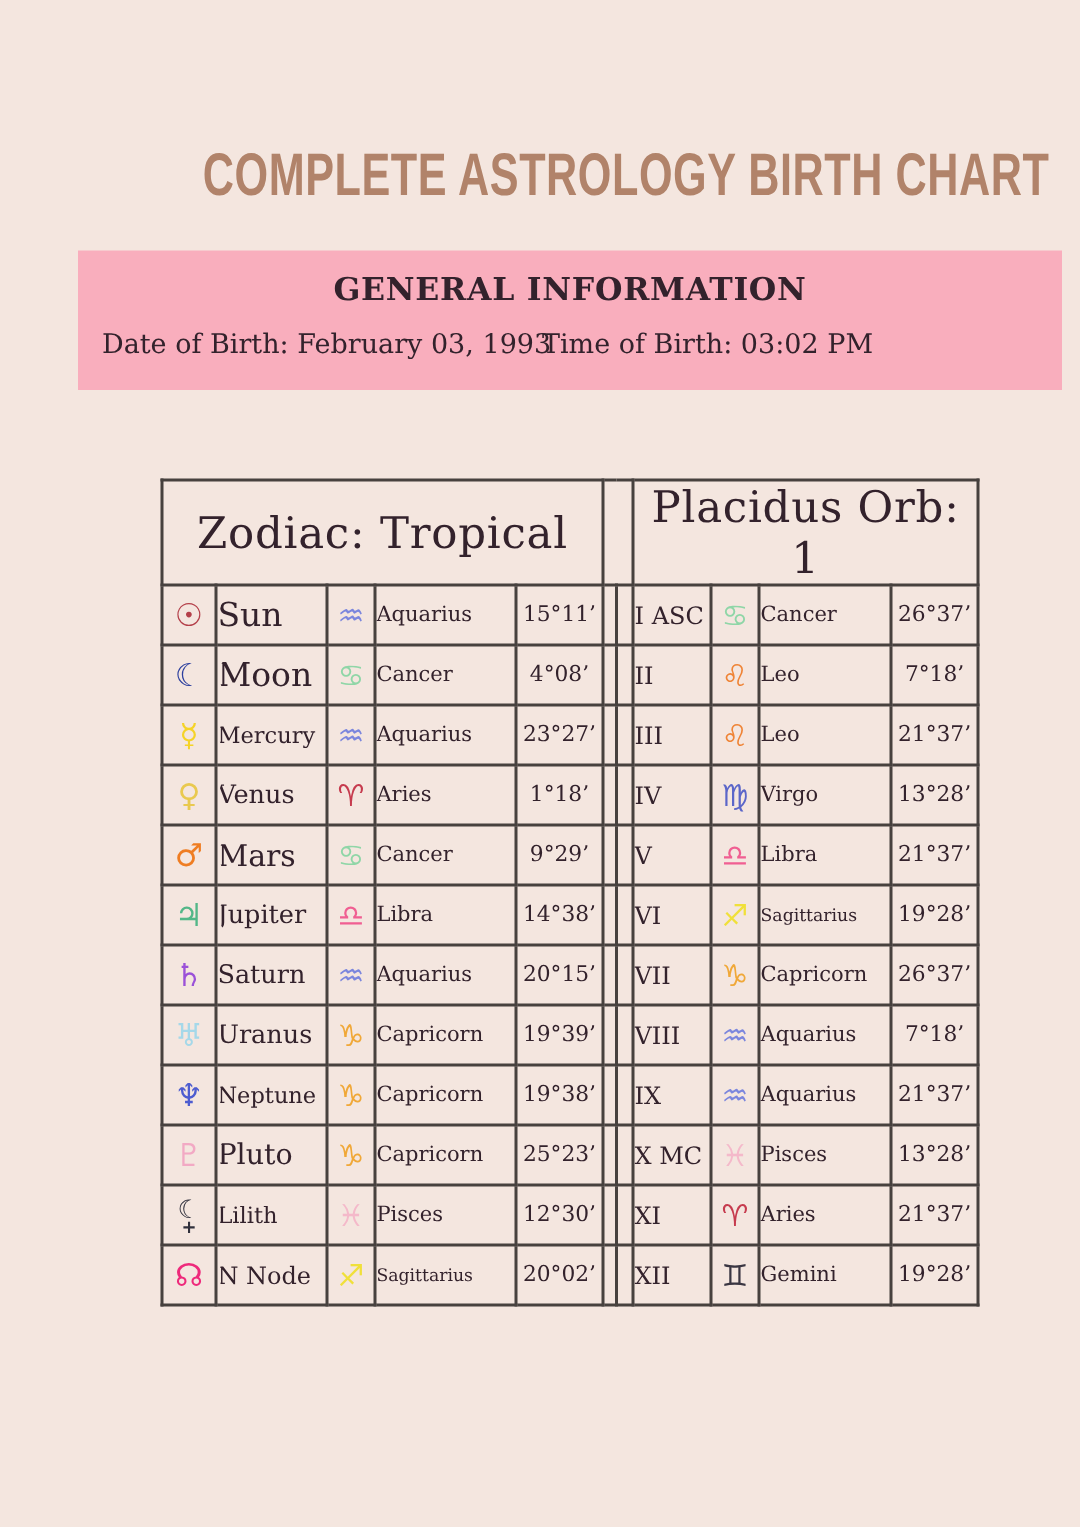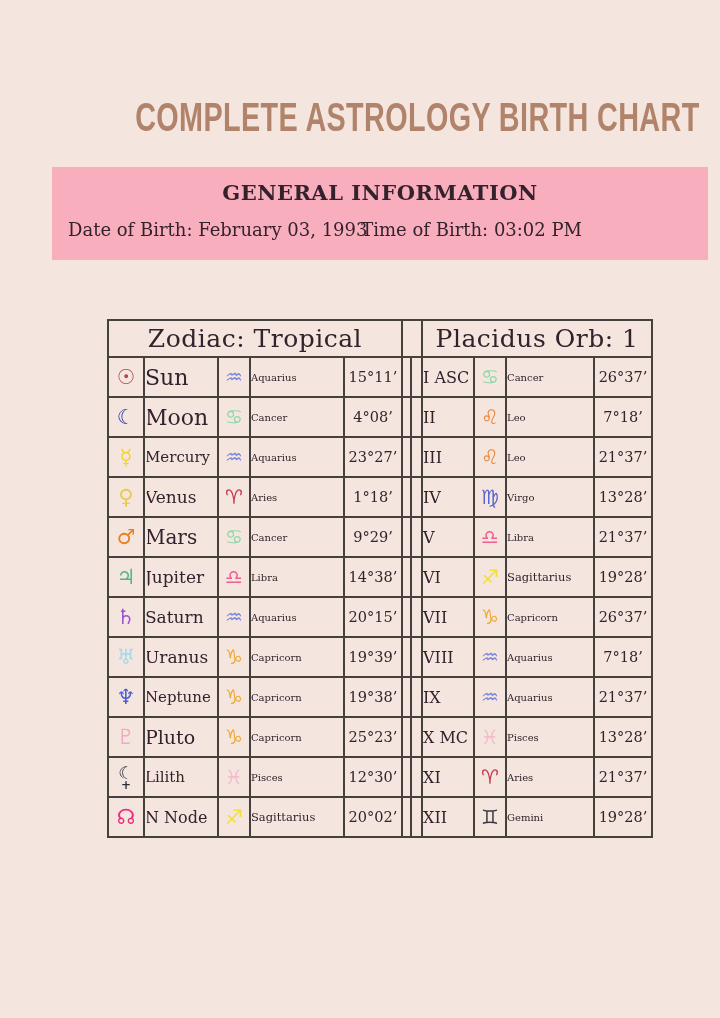--- a/index.html
+++ b/index.html
@@ -49,33 +49,33 @@
   table.chart{
     width:524px;margin:59px auto 0 auto;
     border-collapse:collapse;table-layout:fixed;
   }
   table.chart td{
     border:2px solid var(--table_border);
     height:40px;padding:0;overflow:hidden;
   }
   tr.hdr td{height:37px;}
   .hdr-cell{
-    text-align:center;font-size:25px;letter-spacing:0.5px;
+    text-align:center;font-size:29px;letter-spacing:0.5px;
   }
   .icn{text-align:center;vertical-align:middle;}
   .g{
     font-family:"DejaVu Sans", sans-serif;
     font-weight:bold;line-height:1;display:inline-block;
   }
   .pg{font-size:21px;}
   .sg{font-size:20px;}
   .lilith{display:inline-flex;flex-direction:column;align-items:center;line-height:0.85;font-size:17px;}
   .lilith::after{content:"+";font-size:12px;font-weight:bold;color:#30303c;margin-top:-1px;}
   .pname{padding-left:5px;font-size:17px;border-radius:20px;}
-  .sname{padding-left:5px;font-size:10px;}
+  .sname{padding-left:5px;font-size:14px;}
   .deg{text-align:center;font-size:14.5px;}
   .house{padding-left:5px;font-size:16px;}
   .sp{background:var(--page_bg);}
   .f22{font-size:22px;} .f20{font-size:20px;} .f19{font-size:19px;}
   .f17{font-size:17px;} .f16{font-size:16px;} .f15{font-size:15px;}
   .f11s{font-size:11.5px;}
 </style>
 </head>
 <body>
 

